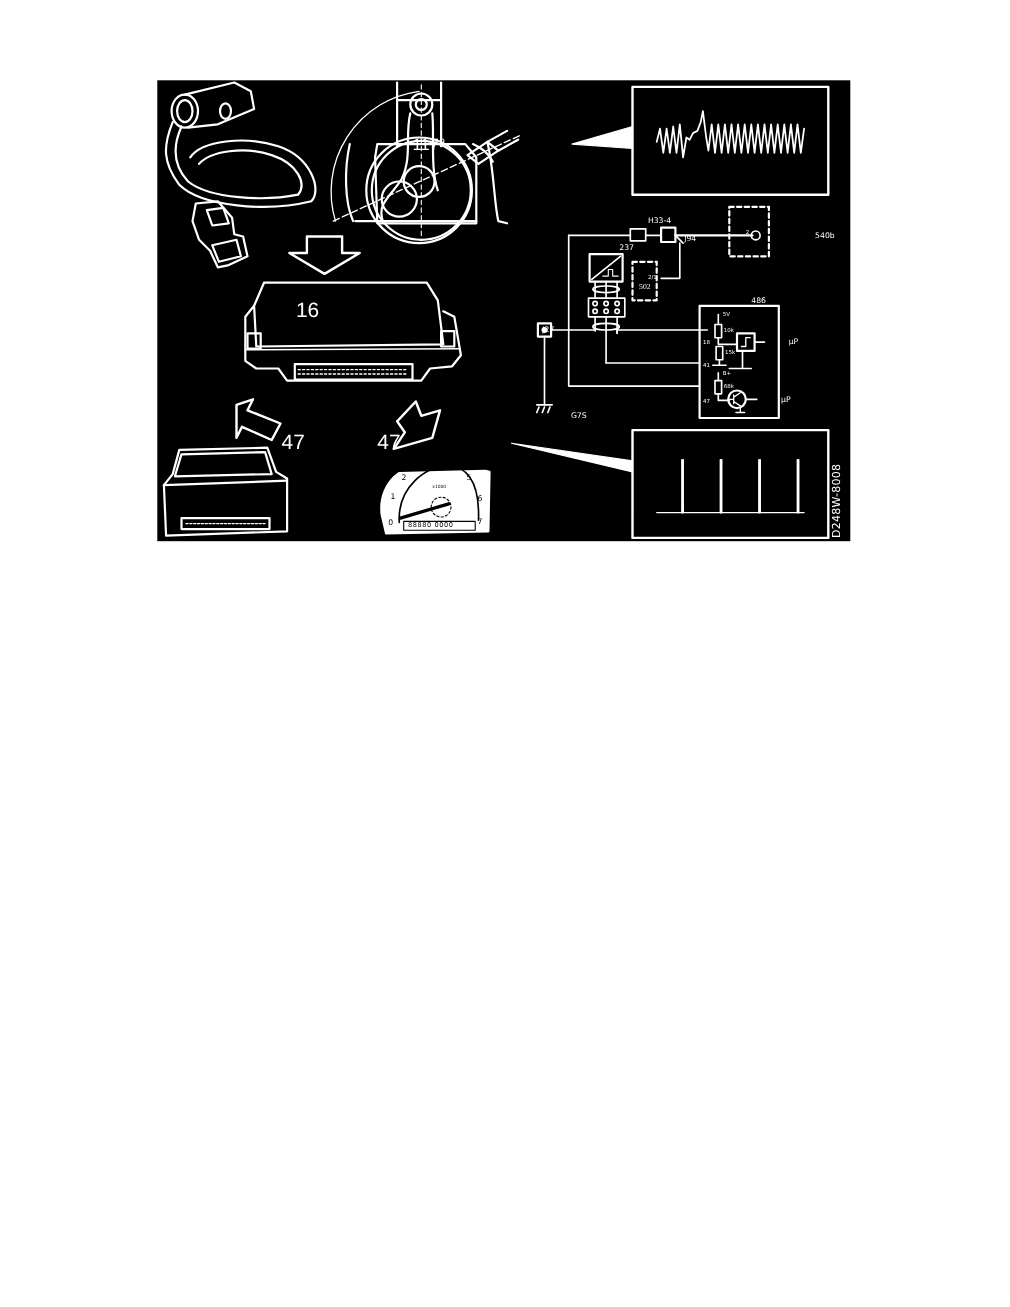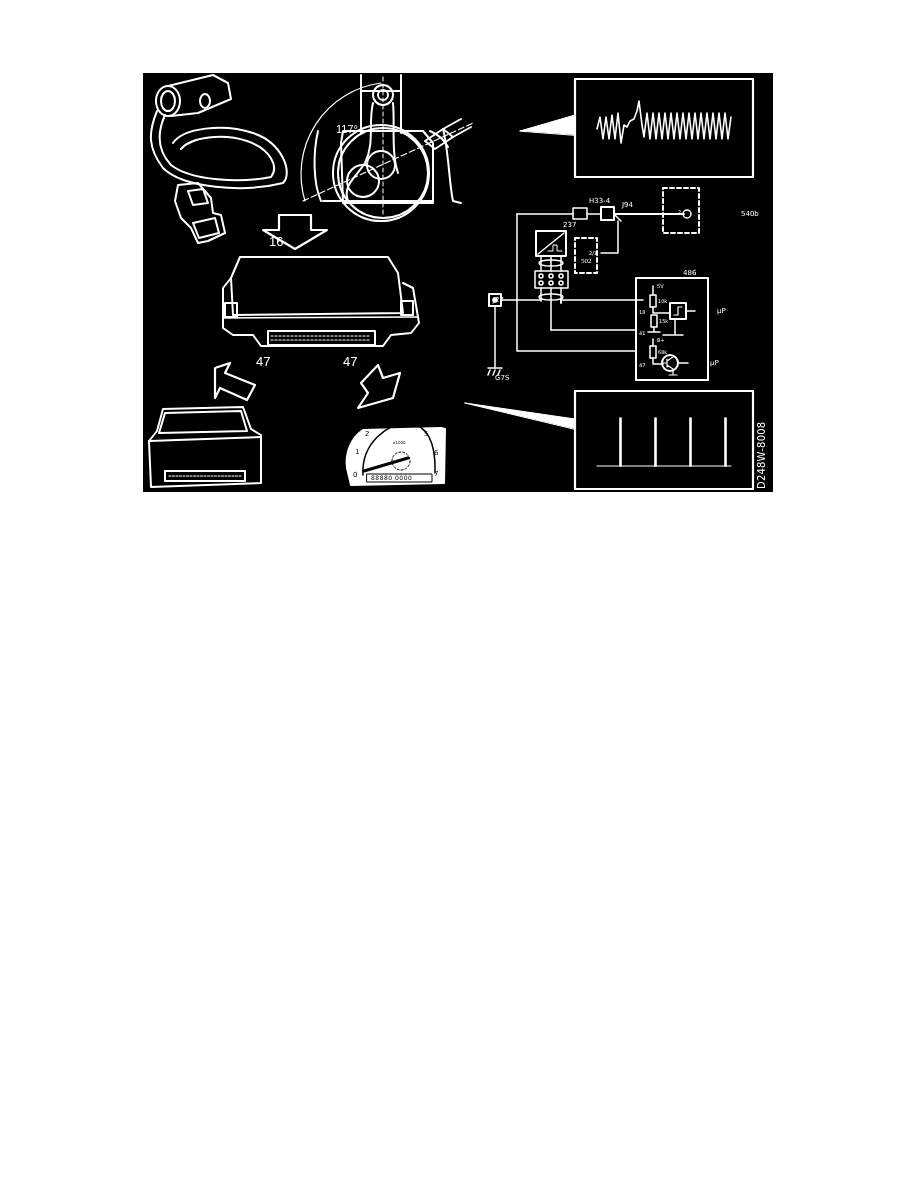--- a/index.html
+++ b/index.html
@@ -1,21 +1,21 @@
 <!DOCTYPE html>
 <html><head>
   <meta charset="utf-8">
   <style>
     html, body { margin: 0; padding: 0; background: #ffffff; }
     body { width: 918px; height: 1188px; position: relative; overflow: hidden; font-family: "Liberation Sans", sans-serif; }
     .frame { position: absolute; left: 143px; top: 73px; width: 630px; height: 419px; background: #000000; }
     .frame svg { position: absolute; left: 0; top: 0; }
     .lbl { position: absolute; color: #ffffff; font-family: "Liberation Sans", sans-serif; white-space: nowrap; }
-    .big { font-size: 13px; }
-    .angle { font-size: 11px; }
+    .big { font-size: 19px; margin-top: 38px; }
+    .angle { font-size: 15px; margin-left: 39px; }
     .small { font-size: 7px; font-family: "DejaVu Sans", sans-serif; padding-left: 20px; }
     .tiny { font-size: 5px; font-family: "DejaVu Sans", sans-serif; }
     .code { font-size: 10px; transform: rotate(-90deg); transform-origin: left top; font-family: "DejaVu Sans", sans-serif; letter-spacing: 0.2px; }
     .gauge-num { position: absolute; color: #000; font-size: 7px; font-family: "DejaVu Sans", sans-serif; }
   </style>
 </head>
 <body>
 
 <div class="frame">
   <svg width="630" height="419" viewBox="0 0 630 419">
@@ -163,27 +163,27 @@
       </g>
     </g>
   </svg>
 
   <span class="lbl angle" style="left:193px; top:50px;">117°</span>
   <span class="lbl big" style="left:126px; top:161px;">16</span>
   <span class="lbl big" style="left:113px; top:281px;">47</span>
   <span class="lbl big" style="left:200px; top:281px;">47</span>
 
   <span class="lbl small" style="left:426px; top:124px;">H33-4</span>
-  <span class="lbl small" style="left:459px; top:128px;">J94</span>
+  <span class="lbl small" style="left:459px; top:140px;">J94</span>
   <span class="lbl small" style="left:578px; top:137px;">540b</span>
   <span class="lbl small" style="left:400px; top:148px;">237</span>
   <span class="lbl small" style="left:418px; top:184px;font-family:Liberation Serif, serif;">502</span>
   <span class="lbl small" style="left:520px; top:196px;">486</span>
   <span class="lbl small" style="left:330px; top:223px;text-align:right;">J27</span>
-  <span class="lbl small" style="left:332px; top:301px;">G7S</span>
+  <span class="lbl small" style="left:356px; top:301px;">G7S</span>
   <span class="lbl tiny" style="left:535px; top:136px;">2</span>
   <span class="lbl tiny" style="left:446px; top:177px;">2/1</span>
   <span class="lbl tiny" style="left:515px; top:225px;">10k</span>
   <span class="lbl tiny" style="left:516px; top:245px;">15k</span>
   <span class="lbl tiny" style="left:515px; top:276px;">68k</span>
   <span class="lbl tiny" style="left:514px; top:210px;">5V</span>
   <span class="lbl tiny" style="left:514px; top:264px;">B+</span>
   <span class="lbl small" style="left:554px; top:234px;">µP</span>
   <span class="lbl small" style="left:547px; top:286px;">µP</span>
   <span class="lbl tiny" style="left:496px; top:236px;">18</span>

